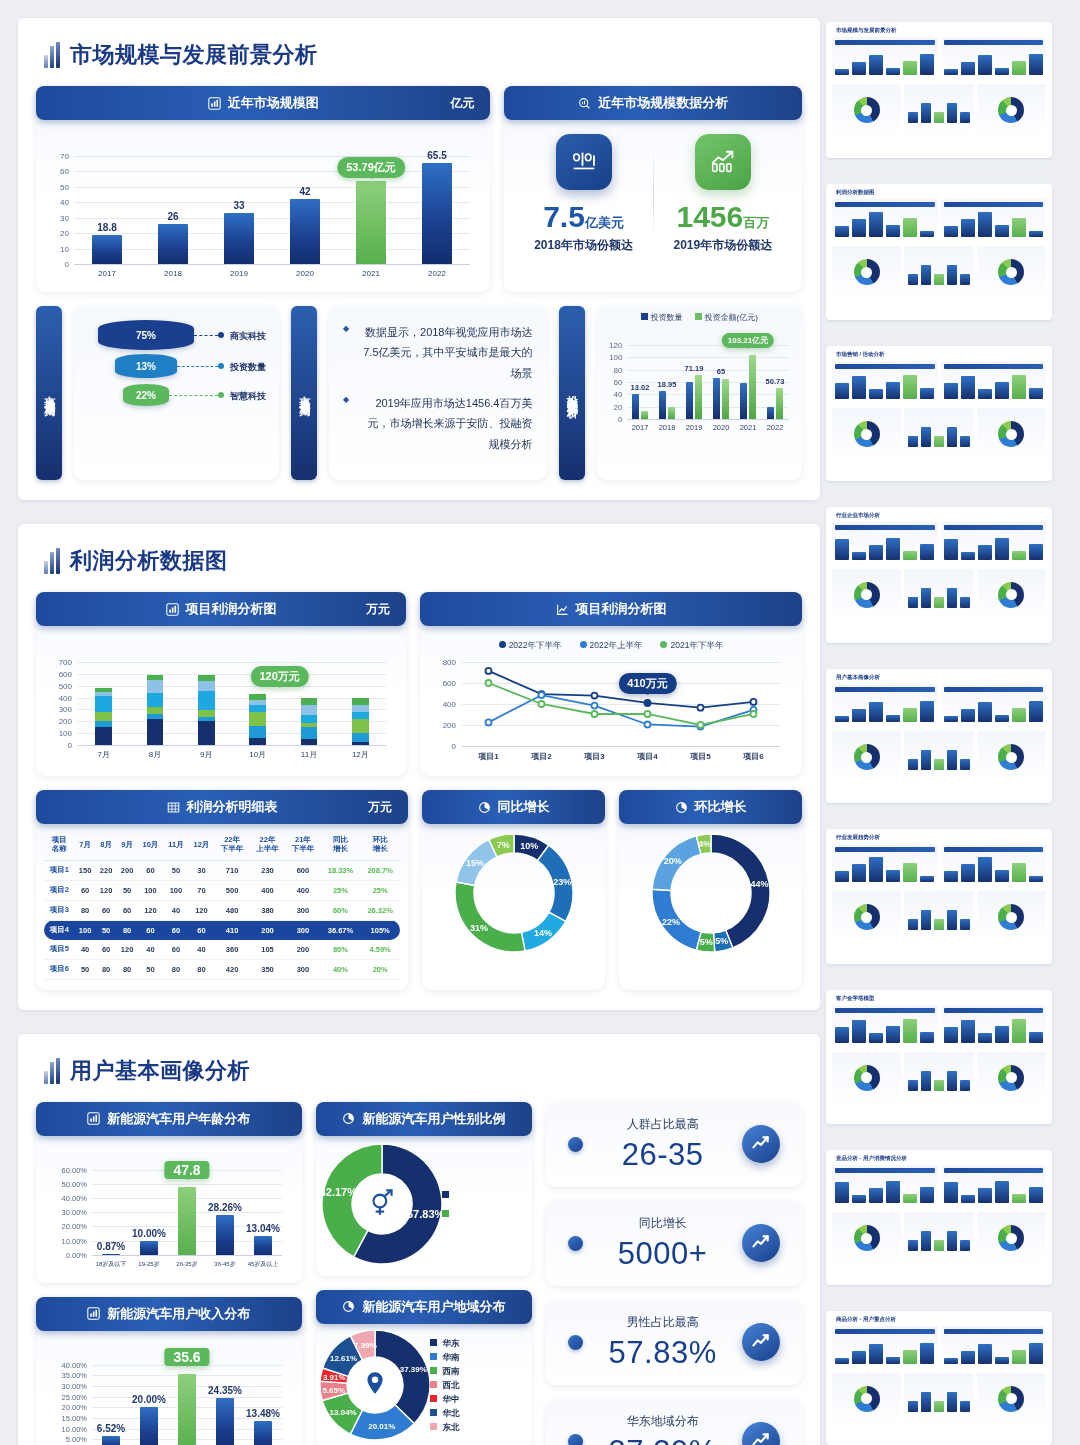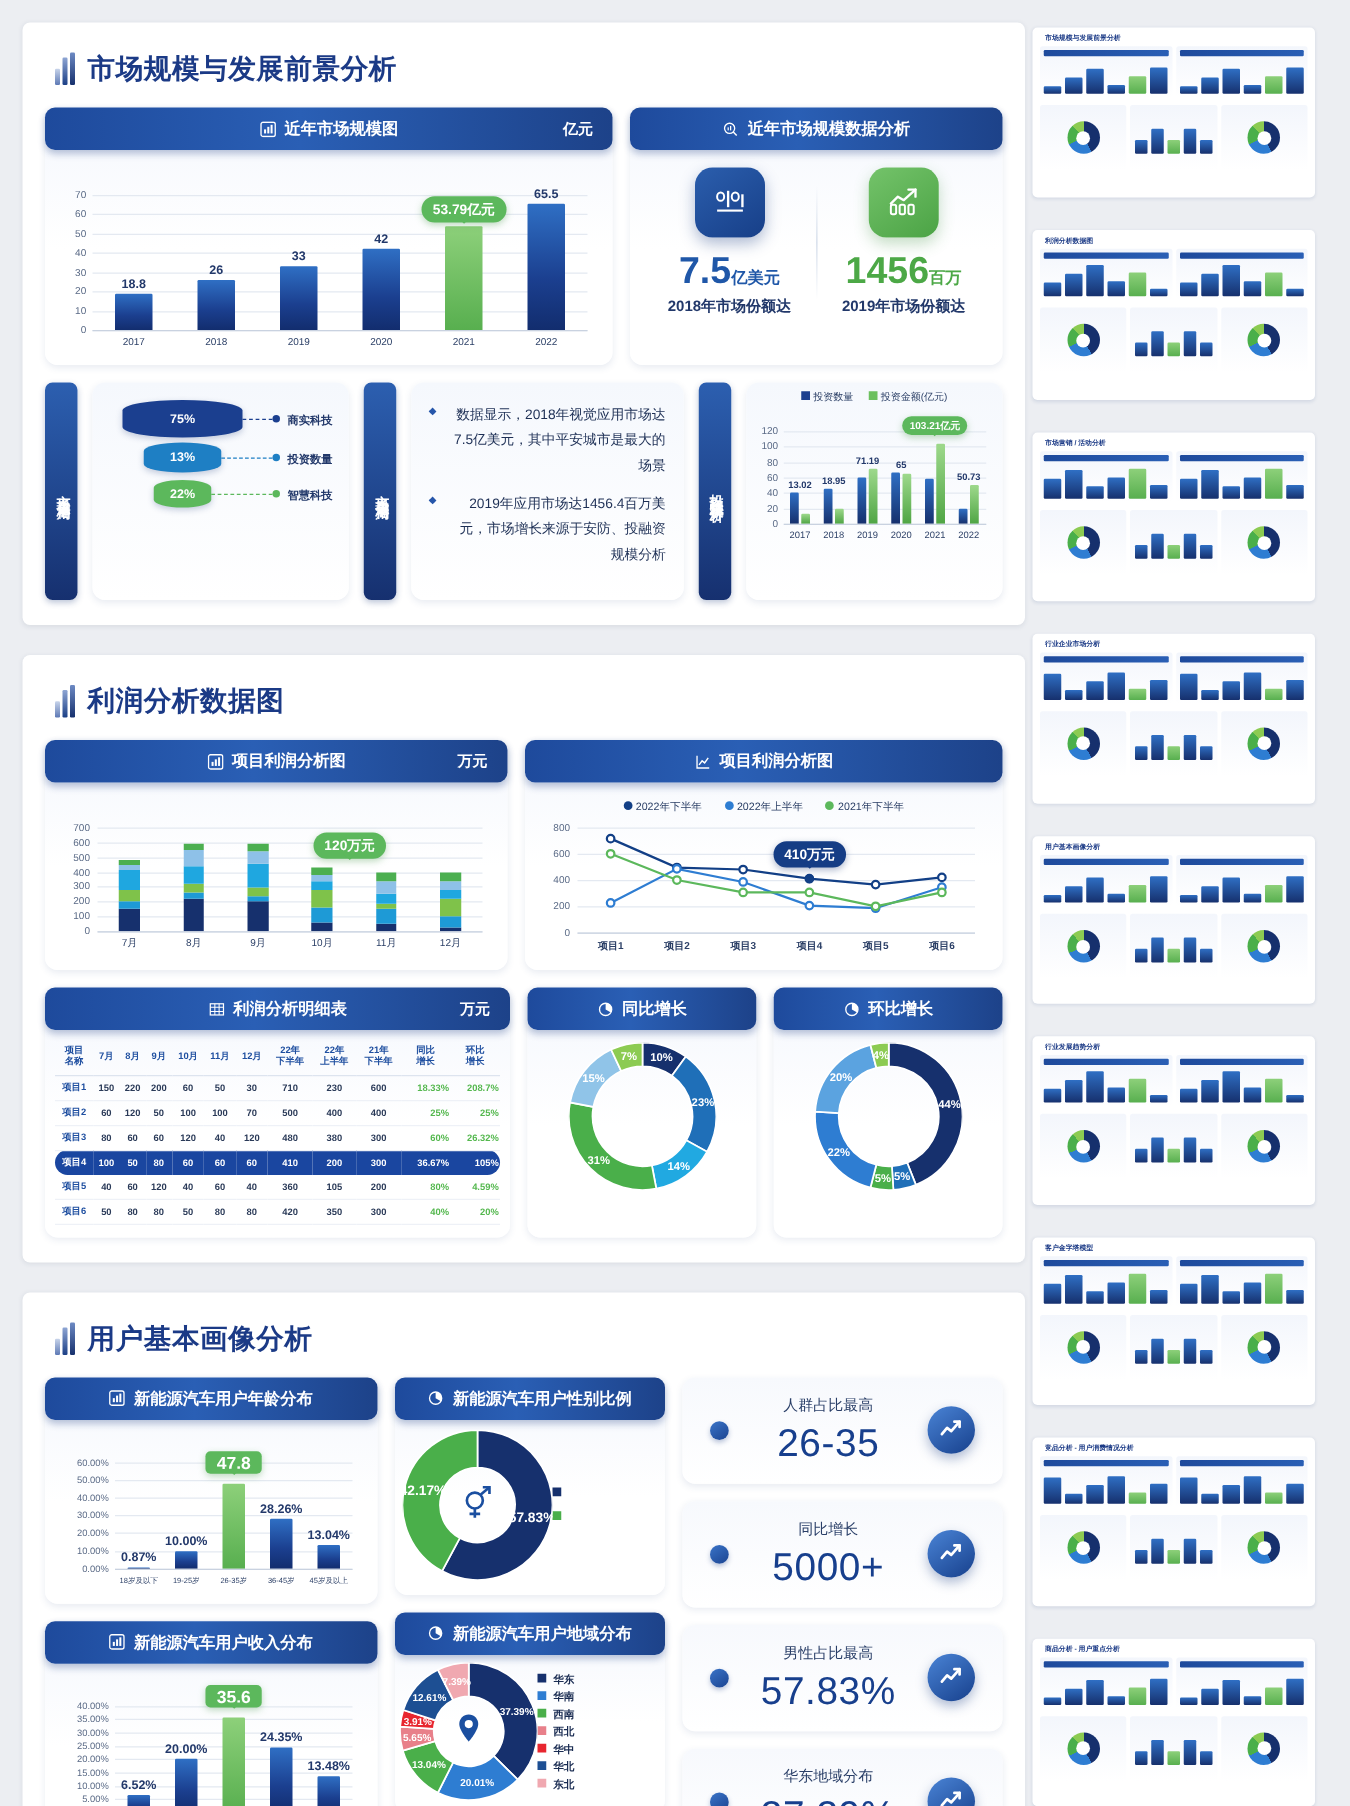--- a/index.html
+++ b/index.html
@@ -117,21 +117,21 @@
 
   
   .s2-row1 { display:flex; gap:14px; }
   .s2-row2 { display:flex; gap:14px; margin-top:14px; }
   .tbl { width:100%; border-collapse:collapse; font-size:7.5px; }
   .tbl th { color:#1f4fa0; font-weight:bold; padding:5px 1px 6px; text-align:center; line-height:1.25;
      border-bottom:1px solid #dde4ef; }
   .tbl td { text-align:center; padding:4.5px 1px; color:#2a3a58; font-weight:bold;
      border-bottom:1px solid #eef1f7; }
   .tbl td.name { color:#1f4fa0; }
-  .tbl td.pos { color:#55b84f;text-align:right; }
+  .tbl td.pos { color:#55b84f; }
   .tbl tr.hl td { background:#1a46a0; color:#fff; border-bottom:none; }
   .tbl tr.hl td.name { color:#fff; }
   .tbl tr.hl td.pos { color:#fff; }
   .tbl tr.hl td:first-child { border-radius:11px 0 0 11px; }
   .tbl tr.hl td:last-child { border-radius:0 11px 11px 0; }
 
   .donut-card { flex:1; }
   .donut-wrap { display:flex; align-items:center; justify-content:center; padding:10px 0 6px; }
 
   

